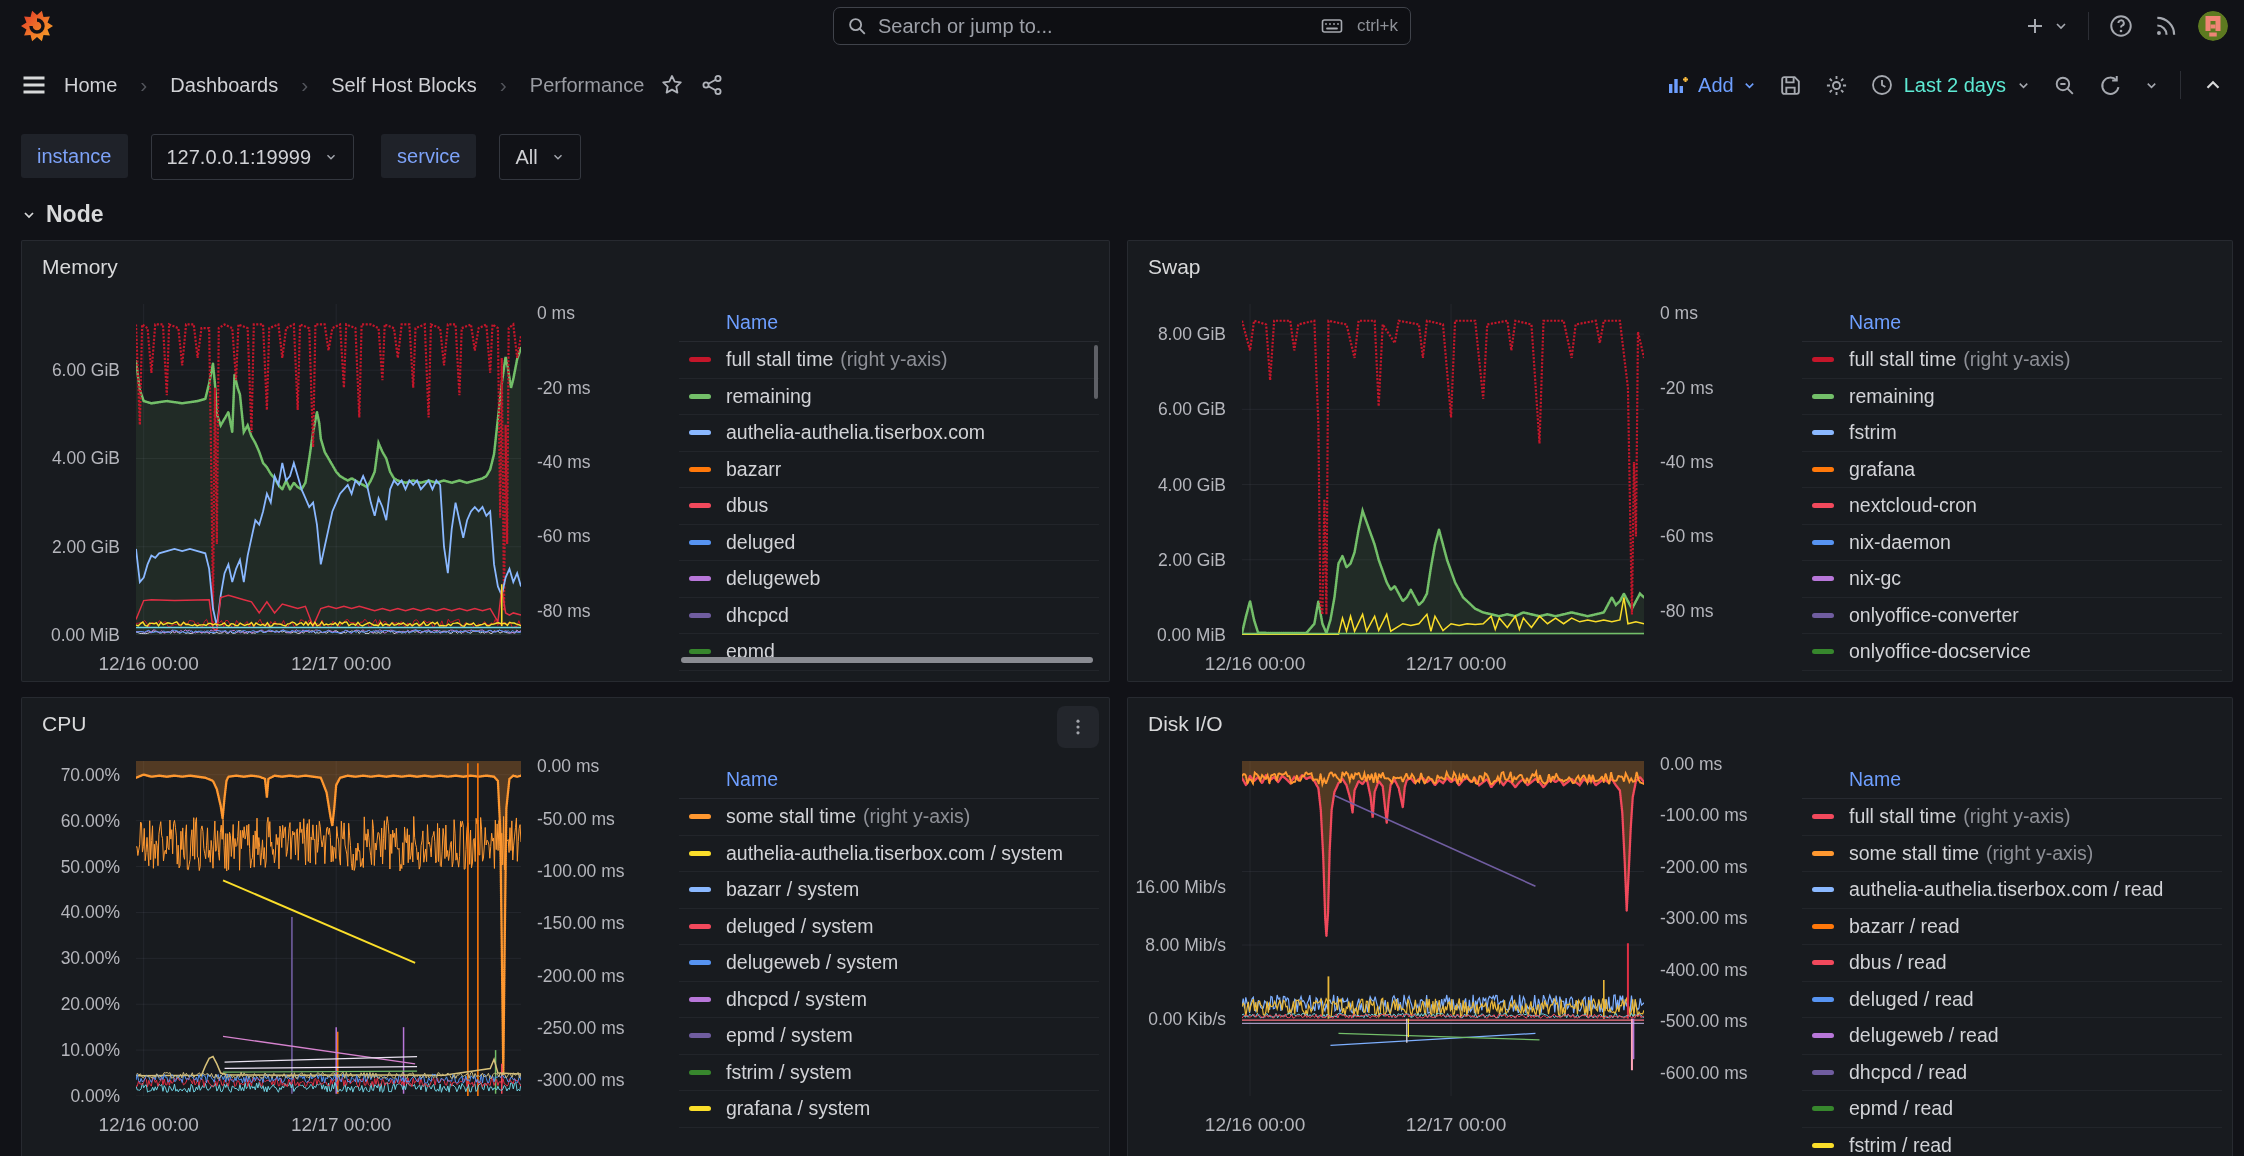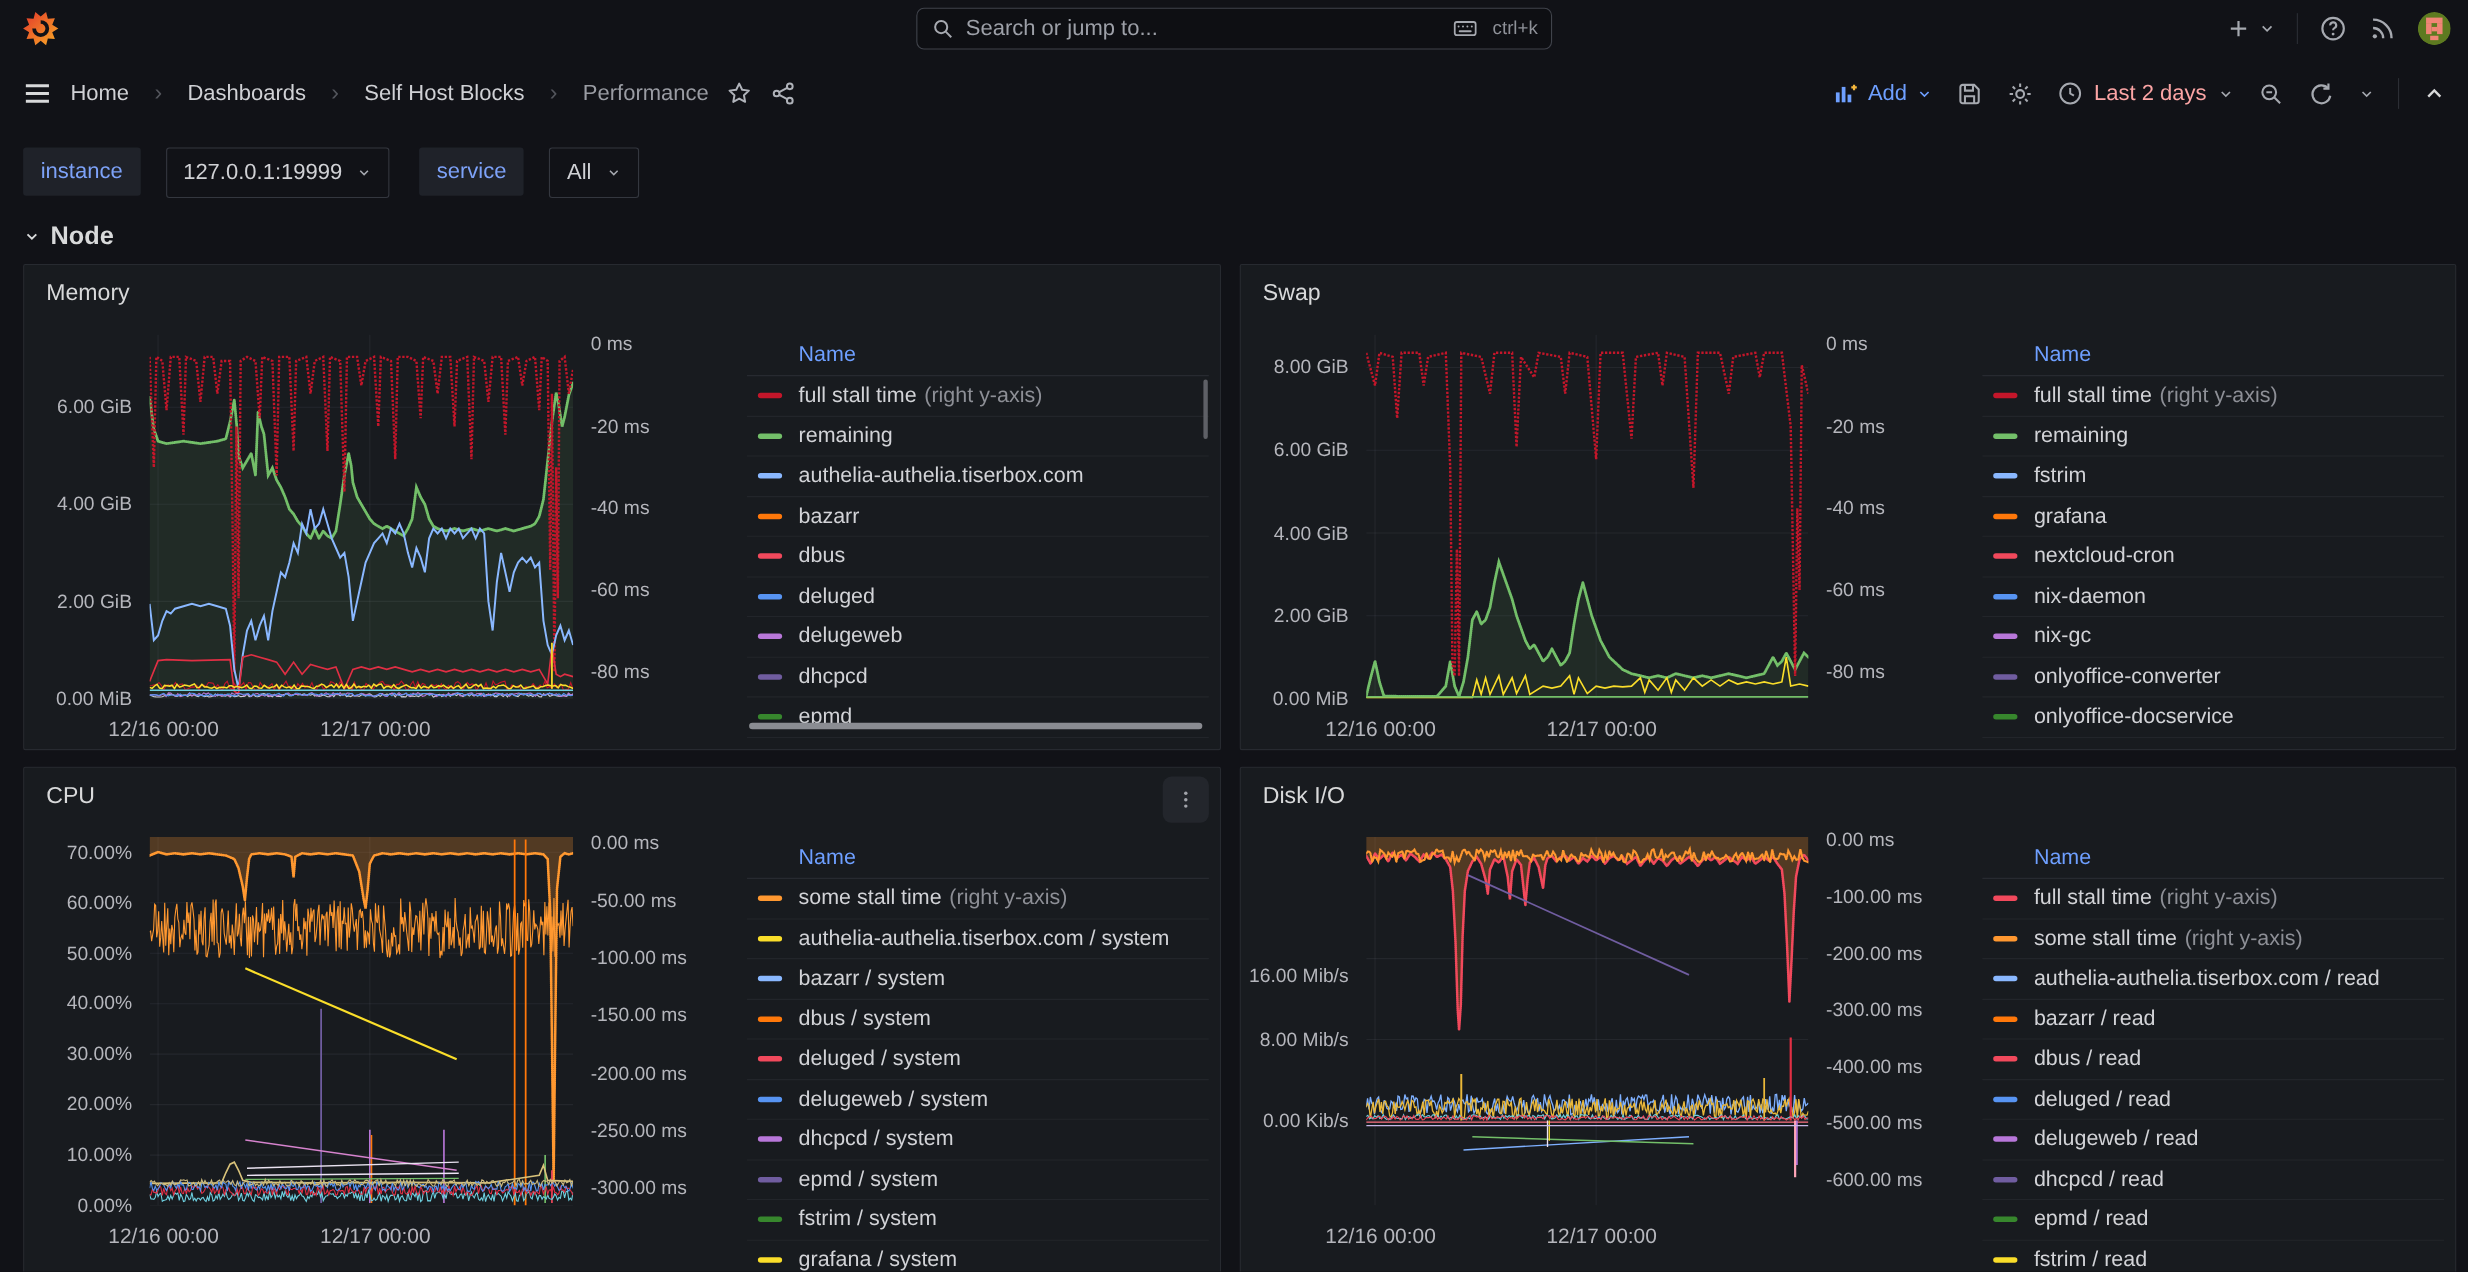--- a/index.html
+++ b/index.html
@@ -21,21 +21,21 @@
   .avatar{width:30px;height:30px;border-radius:50%;overflow:hidden}
 
   
   .navrow{height:66px;display:flex;align-items:center;padding:0 20px;gap:16px}
   .crumbs{display:flex;align-items:center;gap:23px;font-size:20px}
   .crumb{color:#d0d1d5;cursor:pointer}
   .crumb.last{color:#9a9ca3}
   .crumb-sep{color:#53555c;font-size:21px}
   .nav-right{margin-left:auto;display:flex;align-items:center;gap:21px}
   .add-btn{display:flex;gap:8px;color:#6e9fff;font-size:20px;align-items:center}
-  .time-btn{display:flex;gap:10px;align-items:center;color:#fca5a5;font-size:20px}
+  .time-btn{display:flex;gap:10px;align-items:center;color:#5eead4;font-size:20px}
 
   
   .filters{display:flex;align-items:center;padding:16px 21px 0}
   .filter-group{display:flex;gap:23px}
   .filter-group + .filter-group{margin-left:27px}
   .var-label{height:44px;display:flex;align-items:center;padding:0 16px;background:#1f2229;
      border-radius:3px;color:#7da2f8;font-size:20px}
   .var-value{height:44px;display:flex;align-items:center;gap:13px;padding:0 15px;
      border:1px solid #34373f;border-radius:3px;font-size:20px;color:#d0d1d5}
 
@@ -587,25 +587,20 @@
     <span class="l-label">authelia-authelia.tiserbox.com / system</span>
 
   </div>
 
   <div class="legend-row">
     <span class="swatch" style="background: rgb(138, 184, 255);"></span>
     <span class="l-label">bazarr / system</span>
 
   </div>
 
-  <div class="legend-row">
-    <span class="swatch" style="background: rgb(255, 120, 10);"></span>
-    <span class="l-label">dbus / system</span>
-
-  </div>
 
   <div class="legend-row">
     <span class="swatch" style="background: rgb(242, 73, 92);"></span>
     <span class="l-label">deluged / system</span>
 
   </div>
 
   <div class="legend-row">
     <span class="swatch" style="background: rgb(87, 148, 242);"></span>
     <span class="l-label">delugeweb / system</span>

